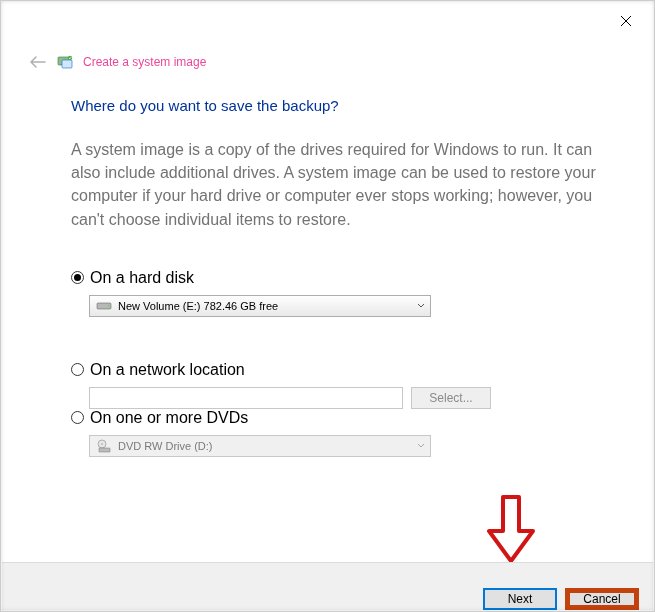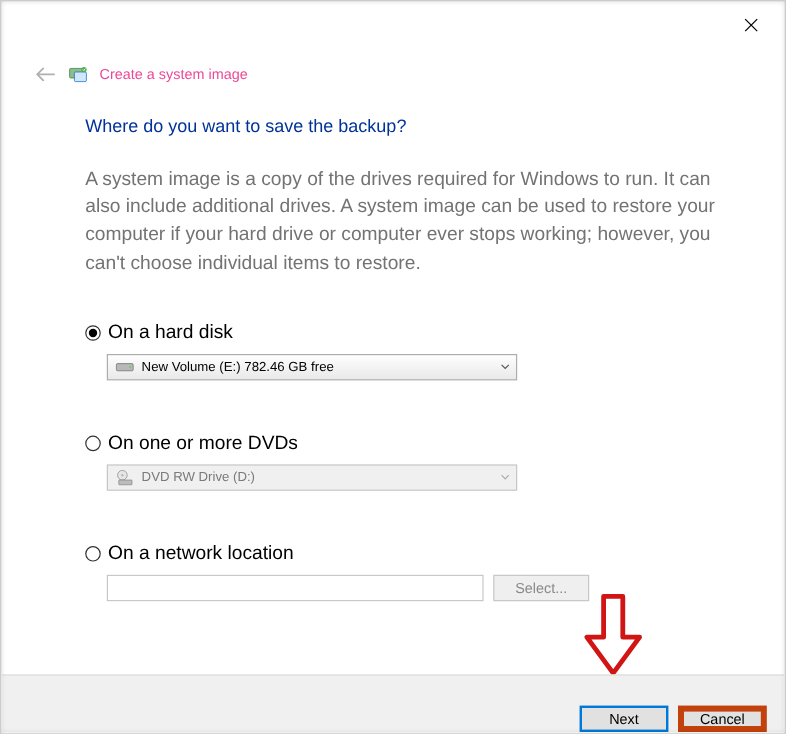--- a/index.html
+++ b/index.html
@@ -247,20 +247,33 @@
               <rect x="1" y="3" width="14" height="6" rx="1" fill="#b8b8b8" stroke="#555" stroke-width="0.5"></rect>
               <circle cx="12.5" cy="6" r="0.9" fill="#6fcf6f"></circle>
             </svg>
           </span>
           <span class="combo-text">New Volume (E:)  782.46 GB free</span>
           <span class="combo-chevron">
             <svg width="8" height="6" viewBox="0 0 8 6">
                 <path d="M1 1 L4 4 L7 1" stroke="#555" stroke-width="1" fill="none"></path>
               </svg>
           </span>
+        </div>
+      </div>
+    </div>
+
+    <div class="option" style="margin-bottom:0;">
+      <div class="option-row">
+        <span class="radio"></span>
+        <span class="option-label">On a network location</span>
+      </div>
+      <div class="text-input">
+        <input type="text" disabled="" value="" style="">
+        <div class="select-btn">
+          <span>Select...</span>
         </div>
       </div>
     </div>
 
     <div class="option">
       <div class="option-row">
         <span class="radio"></span>
         <span class="option-label">On one or more DVDs</span>
       </div>
       <div class="combo-row">
@@ -274,33 +287,20 @@
           </span>
           <span class="combo-text">DVD RW Drive (D:)</span>
           <span class="combo-chevron">
             <svg width="8" height="6" viewBox="0 0 8 6">
                 <path d="M1 1 L4 4 L7 1" stroke="#aaa" stroke-width="1" fill="none"></path>
               </svg>
           </span>
         </div>
       </div>
     </div>
-
-    <div class="option" style="margin-bottom:0;">
-      <div class="option-row">
-        <span class="radio"></span>
-        <span class="option-label">On a network location</span>
-      </div>
-      <div class="text-input">
-        <input type="text" disabled="" value="" style="">
-        <div class="select-btn">
-          <span>Select...</span>
-        </div>
-      </div>
-    </div>
   </div>
 
   <svg class="annotation-arrow" width="60" height="72" viewBox="0 0 60 72">
     <path d="M22 4 H38 V38 H52 L30 68 L8 38 H22 Z" fill="none" stroke="#d11515" stroke-width="4" stroke-linejoin="round"></path>
   </svg>
 
   <div class="footer">
     <div class="btn primary">
       <span>Next</span>
     </div>

